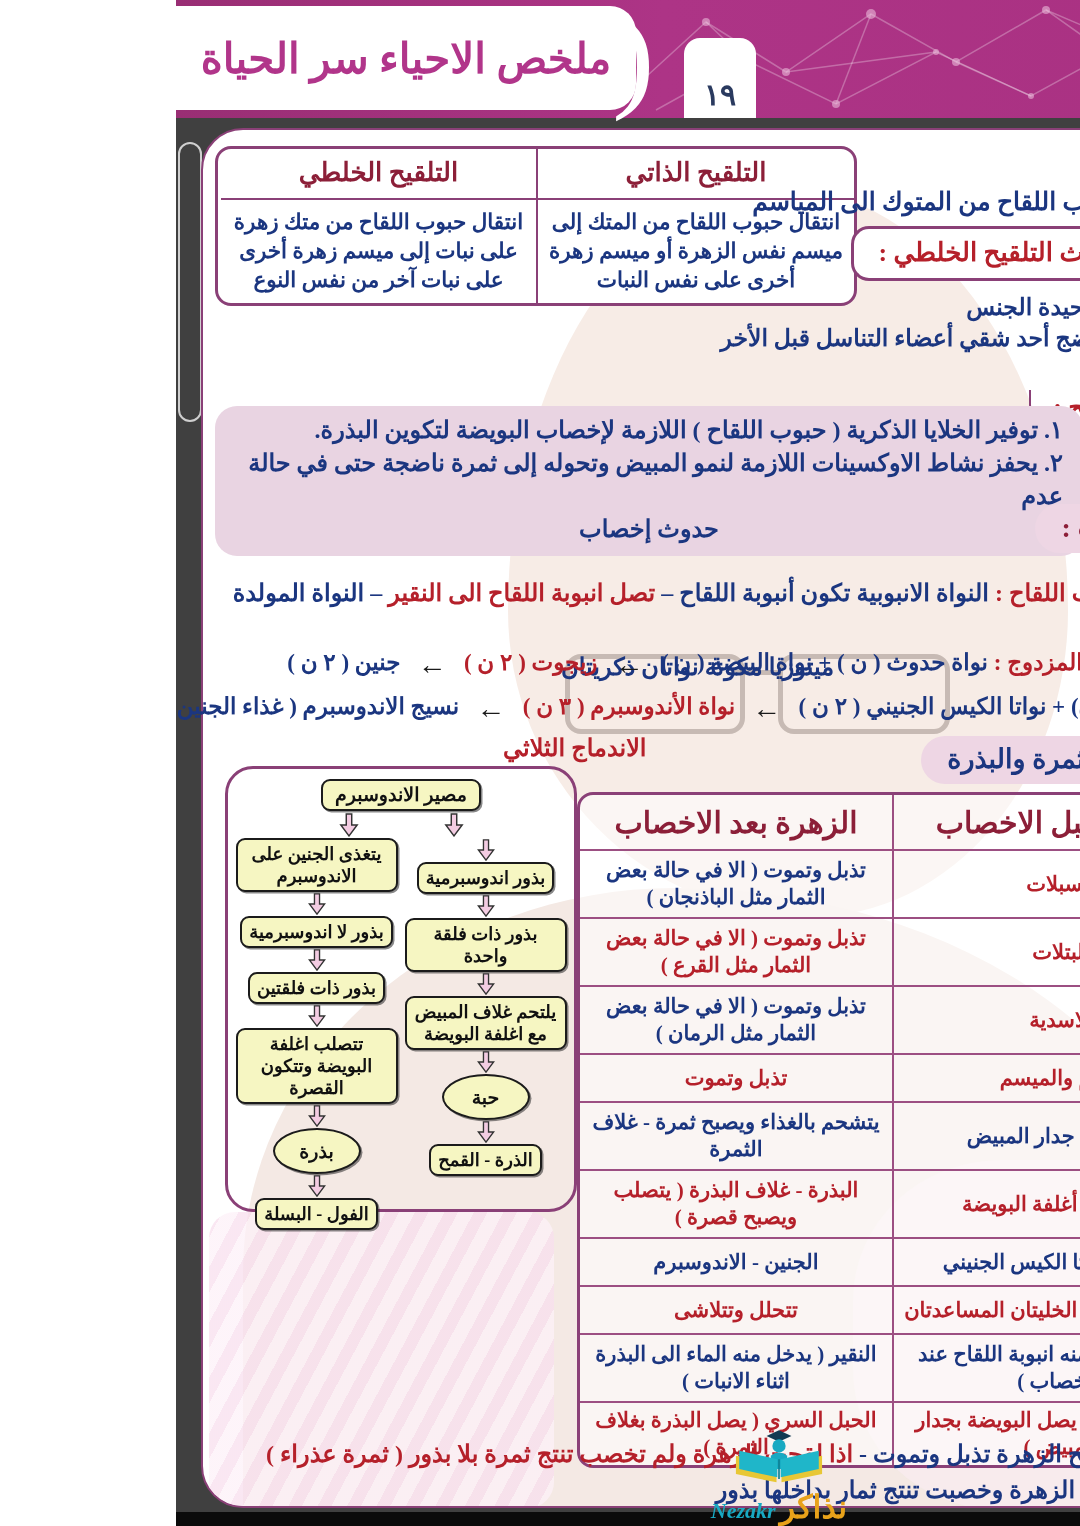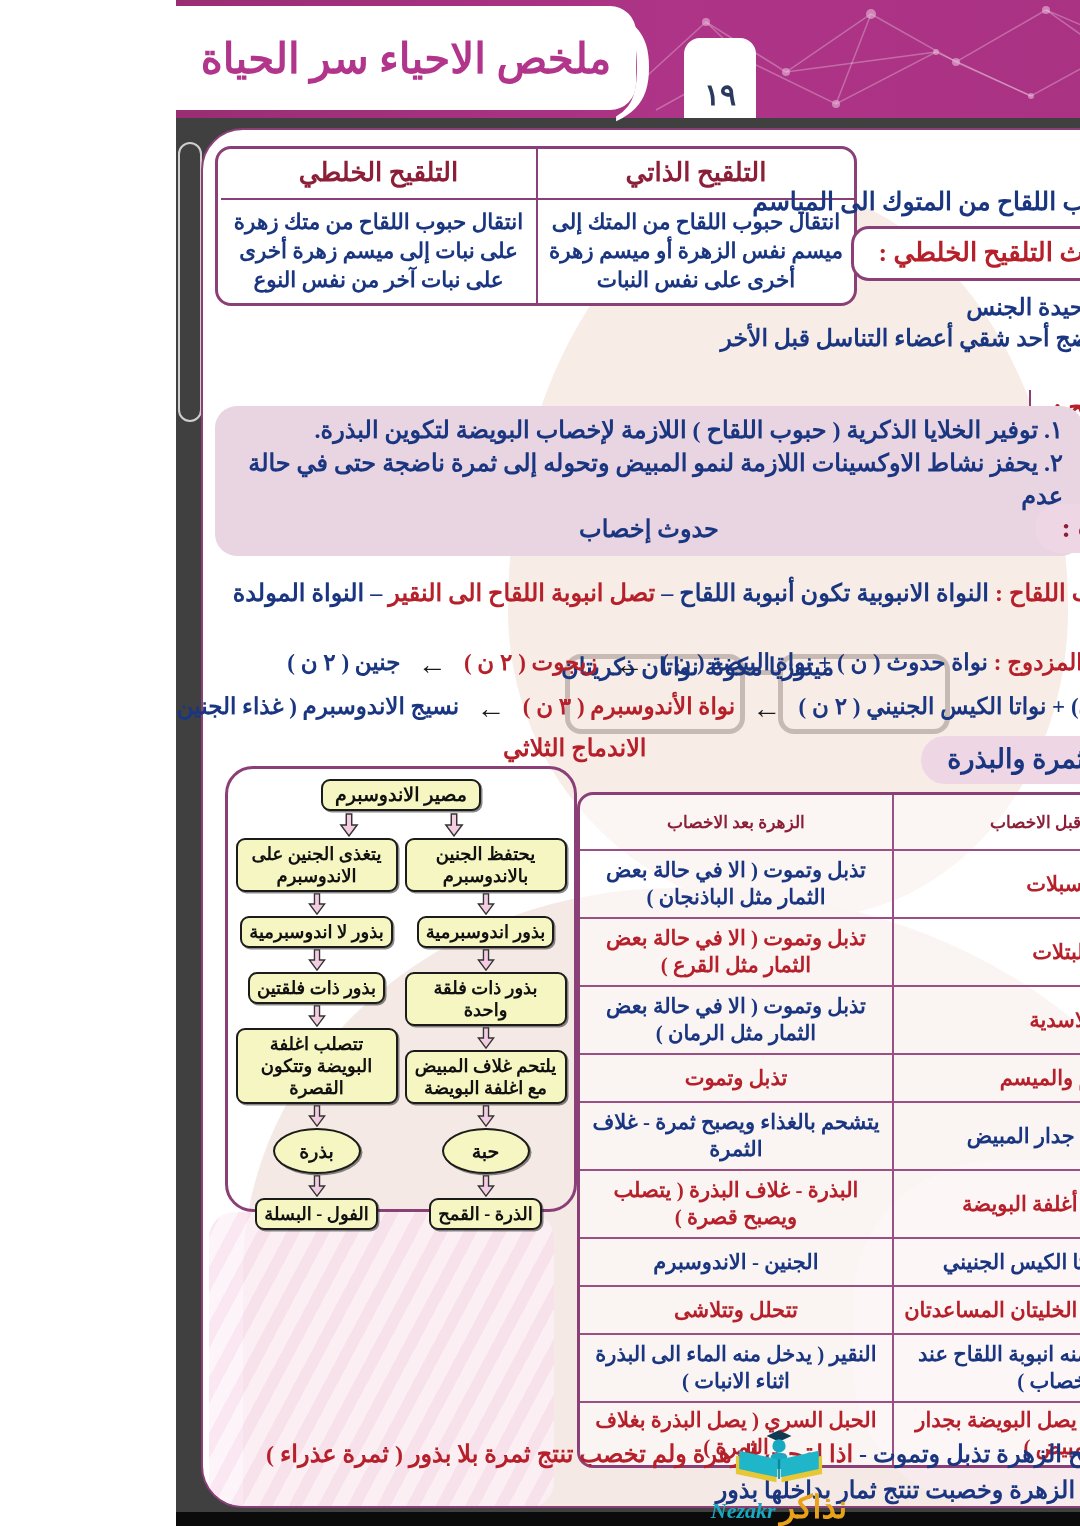--- a/index.html
+++ b/index.html
@@ -95,21 +95,21 @@
   .fc-col .ybox{max-width:162px;}
   .ellipse{background:#f6f6c2;border:2.3px solid #1b1b1b;border-radius:50%;width:88px;height:46px;
            display:flex;align-items:center;justify-content:center;font-size:19px;color:#111;
            box-shadow:1.5px 1.5px 0 rgba(40,40,40,.55);box-sizing:border-box;}
   
   .ftable-wrap{position:absolute;left:374px;top:662px;width:648px;border:3px solid #8a4077;
                border-radius:16px;overflow:hidden;background:rgba(255,255,255,.55);}
   table.ftable{width:100%;border-collapse:collapse;}
   .ftable th,.ftable td{border:2px solid #9c4f82;text-align:center;padding:4px 8px;font-size:21px;
                         line-height:27px;font-weight:bold;}
-  .ftable th{font-size:17px;color:#8c1f38;height:46px;}
+  .ftable th{font-size:30px;color:#8c1f38;height:46px;}
   .ftable tr>*:first-child{border-right:none;}
   .ftable tr>*:last-child{border-left:none;}
   .ftable tr:first-child>*{border-top:none;}
   .ftable tr:last-child>*{border-bottom:none;}
   .ftable .tall td{height:58px;}
   .ftable .short td{height:38px;}
   
   .foot{position:absolute;right:34px;text-align:right;font-size:24px;line-height:33px;}
   .f1{top:1308px;} .f2{top:1344px;}
   .logo{position:absolute;left:498px;top:1426px;width:210px;text-align:center;direction:ltr;z-index:2;}
@@ -242,21 +242,20 @@
         <div class="fc-branch">
           <svg class="fa" width="20" height="24" viewBox="0 0 22 26">
               <path d="M8 1 h6 v12 h6 l-9 12 -9 -12 h6 z" fill="#f3cce2" stroke="#333" stroke-width="1.6"></path>
             </svg>
           <svg class="fa" width="20" height="24" viewBox="0 0 22 26">
               <path d="M8 1 h6 v12 h6 l-9 12 -9 -12 h6 z" fill="#f3cce2" stroke="#333" stroke-width="1.6"></path>
             </svg>
         </div>
         <div class="fc-cols">
           <div class="fc-col">
-            <div class="ybox">يحتفظ الجنين بالاندوسبرم</div>
             <svg class="fa" width="20" height="22" viewBox="0 0 22 26">
                 <path d="M8 1 h6 v12 h6 l-9 12 -9 -12 h6 z" fill="#f3cce2" stroke="#333" stroke-width="1.6"></path>
               </svg>
             <div class="ybox">بذور اندوسبرمية</div>
             <svg class="fa" width="20" height="22" viewBox="0 0 22 26">
                 <path d="M8 1 h6 v12 h6 l-9 12 -9 -12 h6 z" fill="#f3cce2" stroke="#333" stroke-width="1.6"></path>
               </svg>
             <div class="ybox">بذور ذات فلقة واحدة</div>
             <svg class="fa" width="20" height="22" viewBox="0 0 22 26">
                 <path d="M8 1 h6 v12 h6 l-9 12 -9 -12 h6 z" fill="#f3cce2" stroke="#333" stroke-width="1.6"></path>

